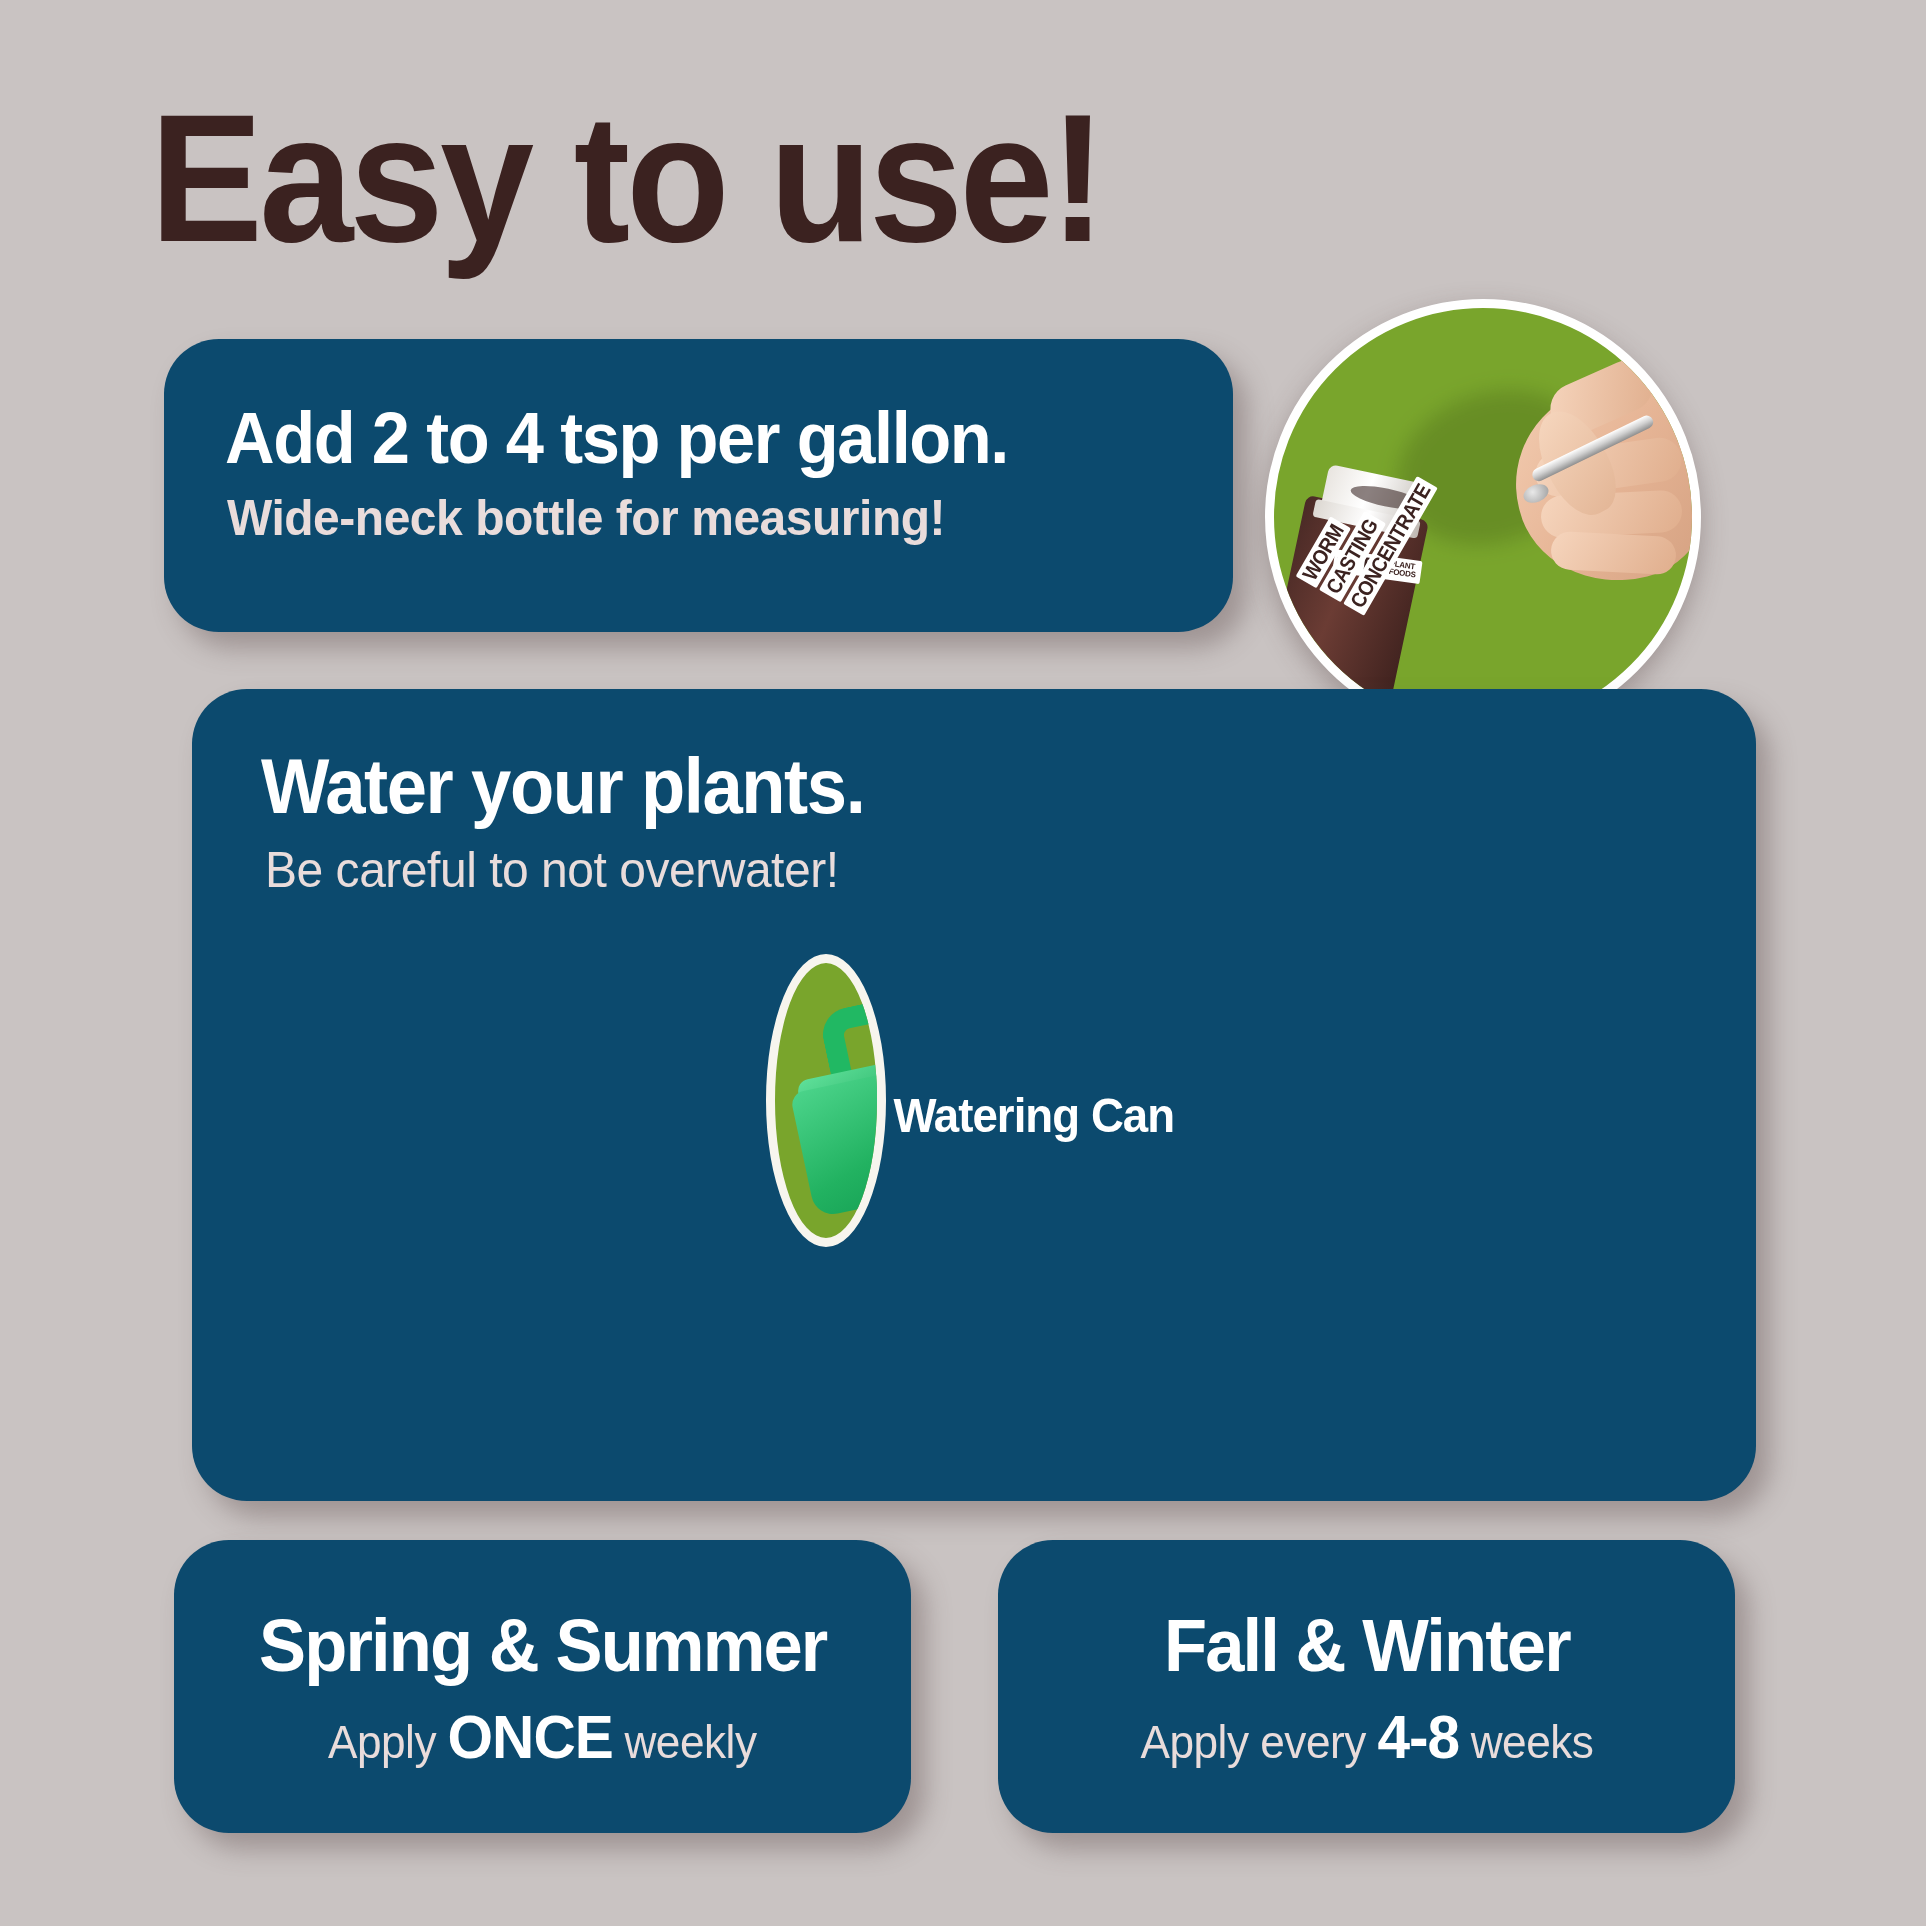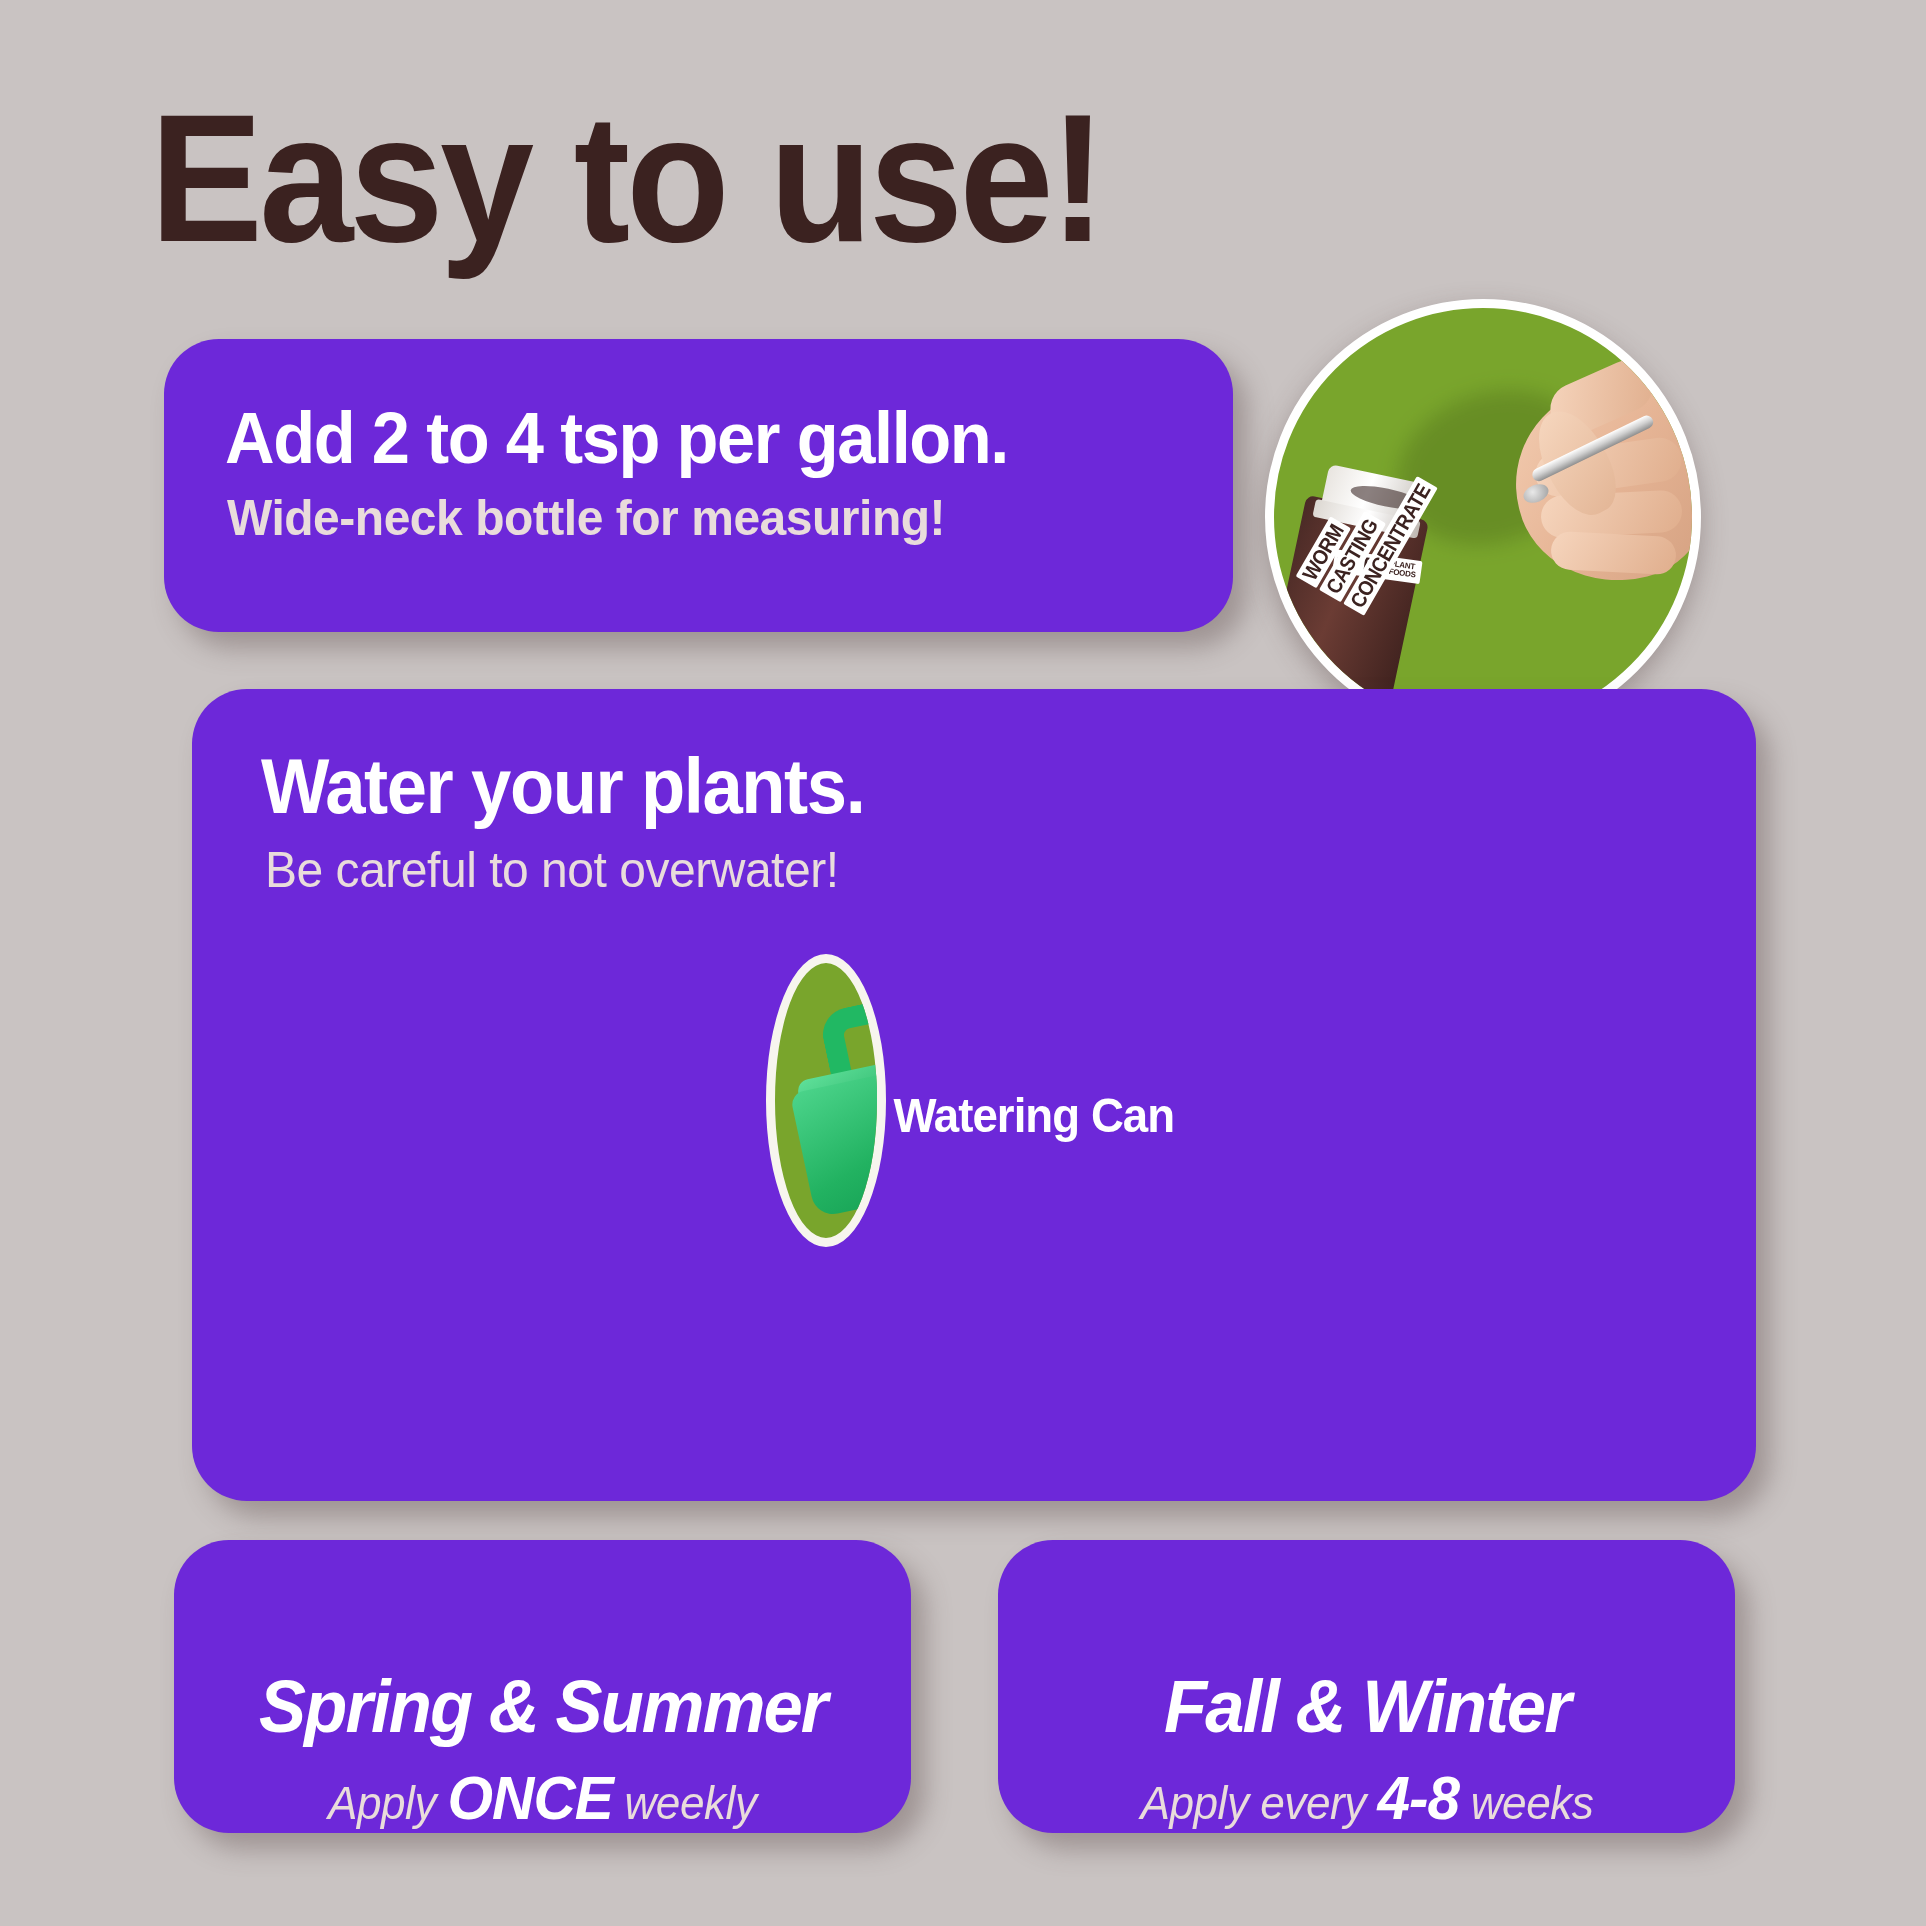--- a/index.html
+++ b/index.html
@@ -22,21 +22,21 @@
     color:#3b2220;
     letter-spacing:-4px;
     transform:scaleX(0.93);
     transform-origin:left top;
     white-space:nowrap;
   }
 
   
   .card {
     position:absolute;
-    background:#6d28d9;
+    background:#0c4a6e;
     border-radius:55px;
     box-shadow:14px 16px 26px rgba(90,70,70,0.38);
   }
 
   #card-measure { left:164px; top:339px; width:1069px; bottom:auto; height:293px; }
   #card-water   { left:192px; top:689px; width:1564px; height:812px; }
   #card-spring  { left:174px; top:1540px; width:737px; height:293px; }
   #card-fall    { left:998px; top:1540px; width:737px; height:293px; }
 
   .card-heading {
@@ -374,23 +374,22 @@
     width:95px; height:44px;
     background:linear-gradient(120deg,#f4d0b5,#dcab89);
     border-radius:26px;
     transform:rotate(6deg);
   }
 
   
   .season-inner {
     width:100%; height:100%;
     display:flex; flex-direction:column;
-    align-items:center; justify-content:flex-end;
+    align-items:center; justify-content:center;
     gap:14px;
-    font-style:italic;
   }
   .season-title {
     color:#ffffff;
     font-weight:bold;
     font-size:75px;
     letter-spacing:-2px;
     transform:scaleX(0.94);
     white-space:nowrap;
   }
   .season-line {

